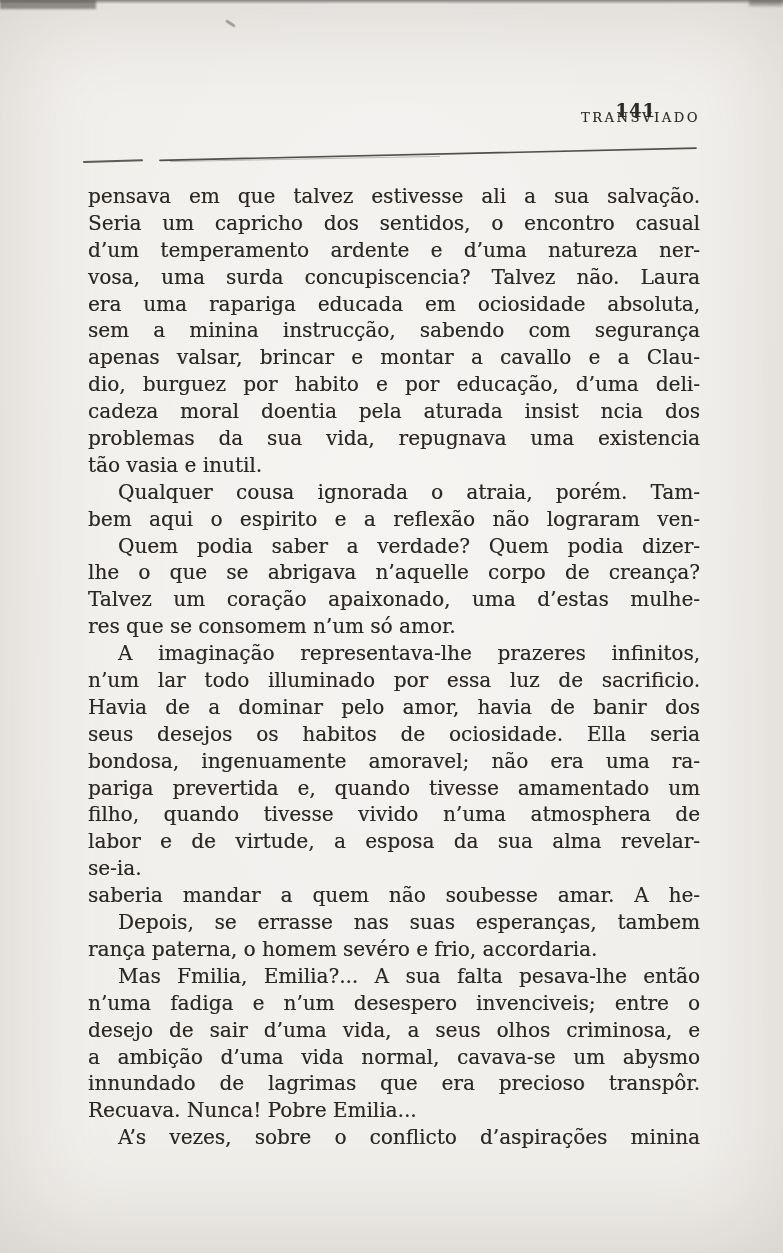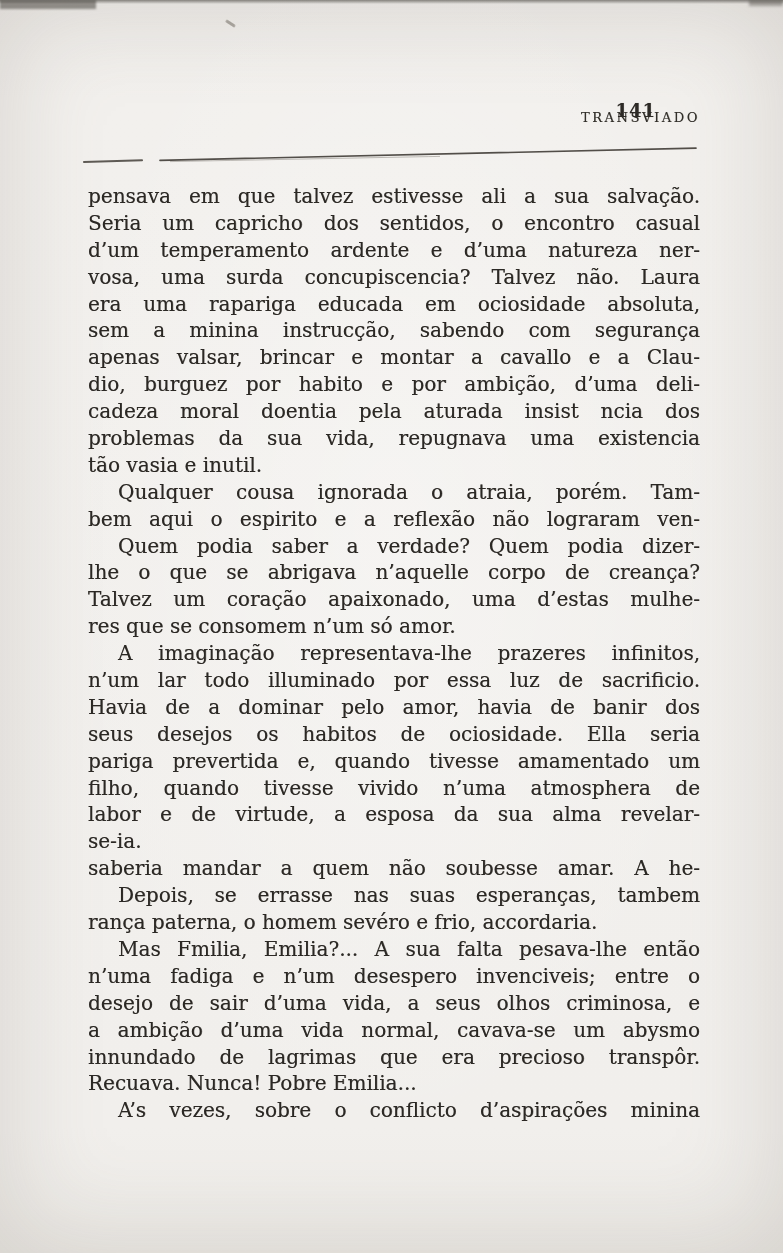--- a/index.html
+++ b/index.html
@@ -111,34 +111,35 @@
   </svg>
 
   <div class="body-text">
     <div class="line">pensava em que talvez estivesse ali a sua salvação.</div>
     <div class="line">Seria um capricho dos sentidos, o encontro casual</div>
     <div class="line">d’um temperamento ardente e d’uma natureza ner-</div>
     <div class="line">vosa, uma surda concupiscencia? Talvez não. Laura</div>
     <div class="line">era uma rapariga educada em ociosidade absoluta,</div>
     <div class="line">sem a minina instrucção, sabendo com segurança</div>
     <div class="line">apenas valsar, brincar e montar a cavallo e a Clau-</div>
-    <div class="line">dio, burguez por habito e por ambição, d’uma deli-</div>
+    <div class="line">dio, burguez por habito e por educação, d’uma deli-</div>
     <div class="line">cadeza moral doentia pela aturada insist ncia dos</div>
     <div class="line">problemas da sua vida, repugnava uma existencia</div>
     <div class="line pend">tão vasia e inutil.</div>
     <div class="line indent">Qualquer cousa ignorada o atraia, porém. Tam-</div>
     <div class="line">bem aqui o espirito e a reflexão não lograram ven-</div>
     <div class="line indent">Quem podia saber a verdade? Quem podia dizer-</div>
     <div class="line">lhe o que se abrigava n’aquelle corpo de creança?</div>
     <div class="line">Talvez um coração apaixonado, uma d’estas mulhe-</div>
     <div class="line pend">res que se consomem n’um só amor.</div>
     <div class="line indent">A imaginação representava-lhe prazeres infinitos,</div>
     <div class="line">n’um lar todo illuminado por essa luz de sacrificio.</div>
     <div class="line">Havia de a dominar pelo amor, havia de banir dos</div>
     <div class="line">seus desejos os habitos de ociosidade. Ella seria</div>
+    <div class="line">bondosa, ingenuamente amoravel; não era uma ra-</div>
     <div class="line">pariga prevertida e, quando tivesse amamentado um</div>
     <div class="line">filho, quando tivesse vivido n’uma atmosphera de</div>
     <div class="line">labor e de virtude, a esposa da sua alma revelar-</div>
     <div class="line pend">se-ia.</div>
     <div class="line">saberia mandar a quem não soubesse amar. A he-</div>
     <div class="line indent">Depois, se errasse nas suas esperanças, tambem</div>
     <div class="line pend">rança paterna, o homem sevéro e frio, accordaria.</div>
     <div class="line indent">Mas Fmilia, Emilia?... A sua falta pesava-lhe então</div>
     <div class="line">n’uma fadiga e n’um desespero invenciveis; entre o</div>
     <div class="line">desejo de sair d’uma vida, a seus olhos criminosa, e</div>

